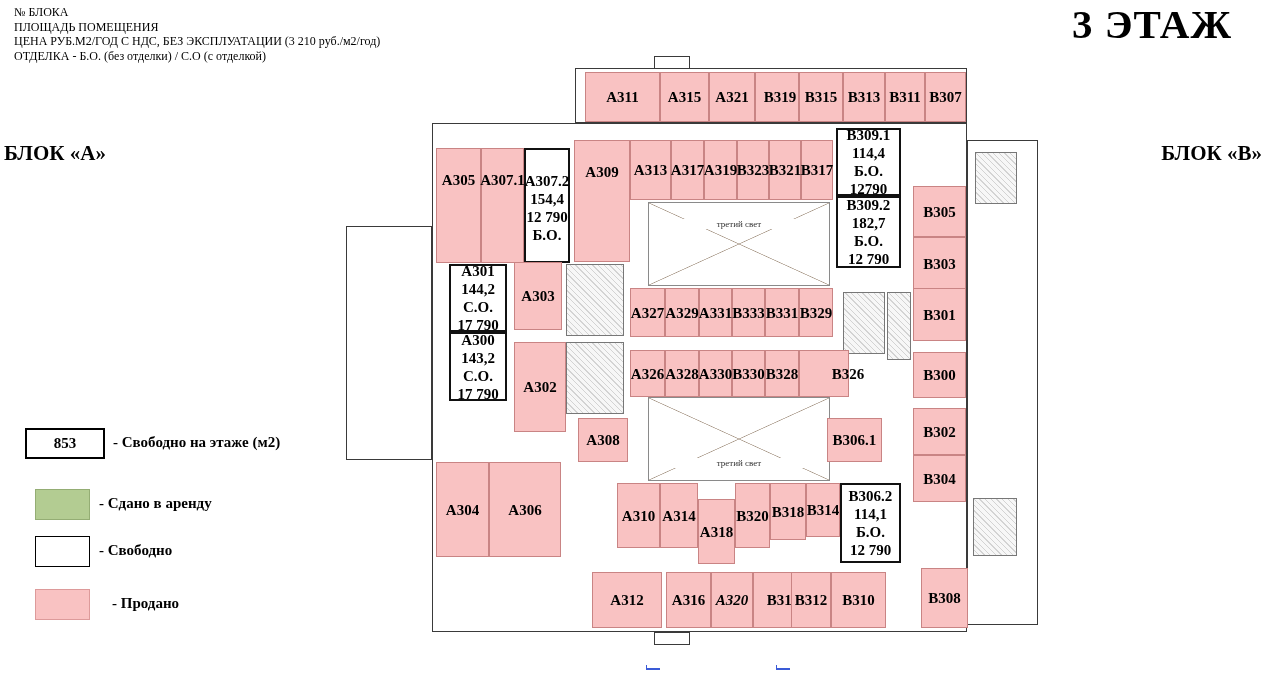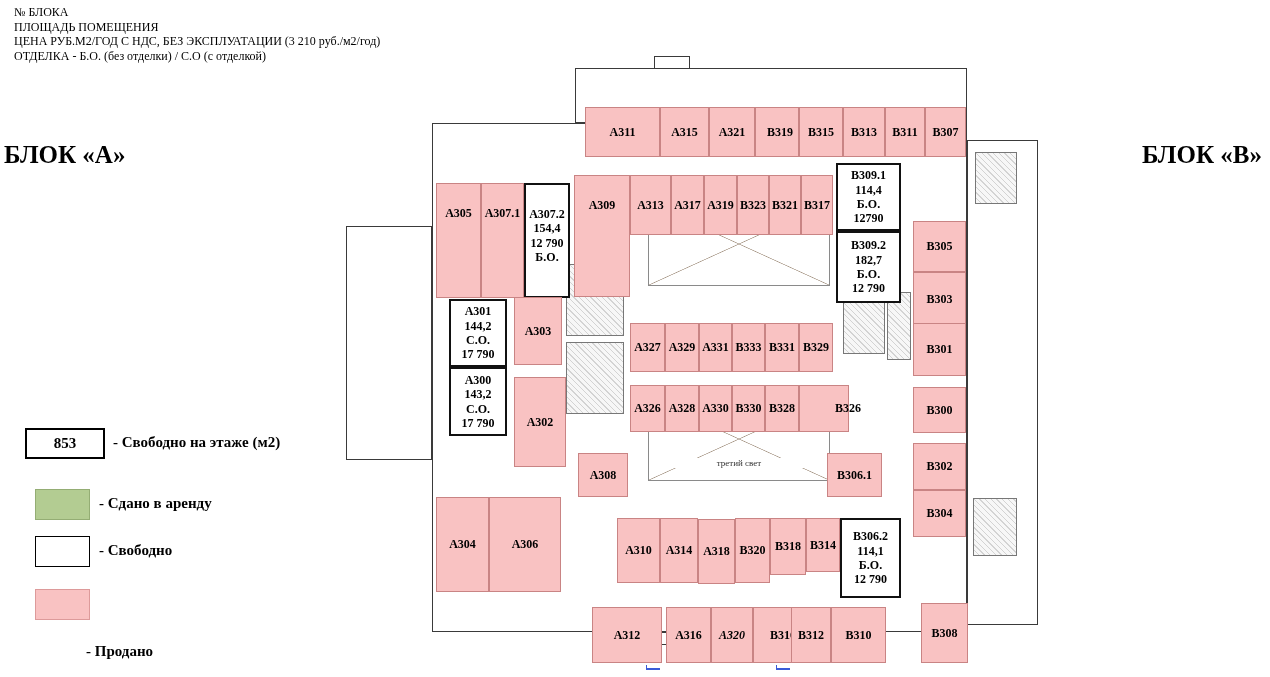--- a/index.html
+++ b/index.html
@@ -28,21 +28,21 @@
     right: 38px;
     top: 0px;
     font-size: 41px;
     font-weight: bold;
     letter-spacing: 1px;
     white-space: nowrap;
   }
   .block-label {
     position: absolute;
     top: 141px;
-    font-size: 25px;
+    font-size: 21px;
     font-weight: bold;
     white-space: nowrap;
   }
   .block-a { left: 4px; }
   .block-b { right: 8px; }
 
   
   .legend-box {
     position: absolute;
     left: 25px; top: 428px;
@@ -56,21 +56,21 @@
   .swatch-rented { top: 489px; background: var(--rented, #b3cc92); border: 1px solid #94ad74; }
   .swatch-free   { top: 536px; background: var(--free, #ffffff); border: 1.5px solid #000; }
   .swatch-sold   { top: 589px; background: var(--sold, #f9c2c2); border: 1px solid #dd9a9a; }
   .legend-label {
     position: absolute;
     font-size: 15px; font-weight: bold; white-space: nowrap;
   }
   .lbl-853    { left: 113px; top: 434px; }
   .lbl-rented { left: 99px;  top: 495px; }
   .lbl-free   { left: 99px;  top: 542px; }
-  .lbl-sold   { left: 86px;  top: 595px; margin-top: 48px; }
+  .lbl-sold   { left: 112px;  top: 595px; }
 
   
   #plan { position: absolute; inset: 0; }
   .shape {
     position: absolute;
     border: 1px solid #3a3a3a;
     background: #fff;
     z-index: 1;
   }
   .core {
@@ -98,24 +98,23 @@
   }
   .atl-top { top: 16px; }
   .atl-bottom { bottom: 12px; }
 
   .room {
     position: absolute;
     display: flex; flex-direction: column;
     align-items: center; justify-content: center;
     text-align: center;
     font-weight: bold;
-    font-size: 12px;
+    font-size: 15px;
     line-height: 1.2;
     z-index: 3;
-    margin-top: 35px;
   }
   .room.sold { background: var(--sold, #f9c2c2); border: 1px solid #c98484; }
   .room.free { background: var(--free, #ffffff); border: 2px solid #111; }
   .room.align-top { justify-content: flex-start; padding-top: 22px; }
   .room-line { white-space: nowrap; }
 
   .dim-mark {
     position: absolute;
     width: 14px; height: 5px;
     border-bottom: 2px solid #3a5bd7;
@@ -128,20 +127,21 @@
 
 <div id="canvas">
 
   <div class="hdr">
     <div>№ БЛОКА</div>
     <div>ПЛОЩАДЬ ПОМЕЩЕНИЯ</div>
     <div>ЦЕНА РУБ.М2/ГОД С НДС, БЕЗ ЭКСПЛУАТАЦИИ (3 210 руб./м2/год)</div>
     <div>ОТДЕЛКА - Б.О. (без отделки) / С.О (с отделкой)</div>
   </div>
 
+  <div class="floor-title">3 ЭТАЖ</div>
 
   <div class="block-label block-a">БЛОК «А»</div>
   <div class="block-label block-b">БЛОК «В»</div>
 
   <div class="legend-box">
     <span>853</span>
   </div>
   <div class="legend-label lbl-853">- Свободно на этаже (м2)</div>
 
   <div class="legend-swatch swatch-rented"></div>
@@ -331,21 +331,21 @@
       </div>
       <div class="room sold" style="left: 489px; top: 462px; width: 72px; height: 95px;">
         <div class="room-line">А306</div>
       </div>
       <div class="room sold" style="left: 617px; top: 483px; width: 43px; height: 65px;">
         <div class="room-line">А310</div>
       </div>
       <div class="room sold" style="left: 660px; top: 483px; width: 38px; height: 65px;">
         <div class="room-line">А314</div>
       </div>
-      <div class="room sold" style="left: 698px; top: 484px; width: 37px; height: 65px; align-items: center;">
+      <div class="room sold" style="left: 698px; top: 499px; width: 37px; height: 65px; align-items: center;">
         <div class="room-line">А318</div>
       </div>
       <div class="room sold" style="left: 735px; top: 483px; width: 35px; height: 65px;">
         <div class="room-line">В320</div>
       </div>
       <div class="room sold" style="left: 770px; top: 483px; width: 36px; height: 57px;">
         <div class="room-line">В318</div>
       </div>
       <div class="room sold" style="left: 806px; top: 483px; width: 34px; height: 54px;">
         <div class="room-line">В314</div>

